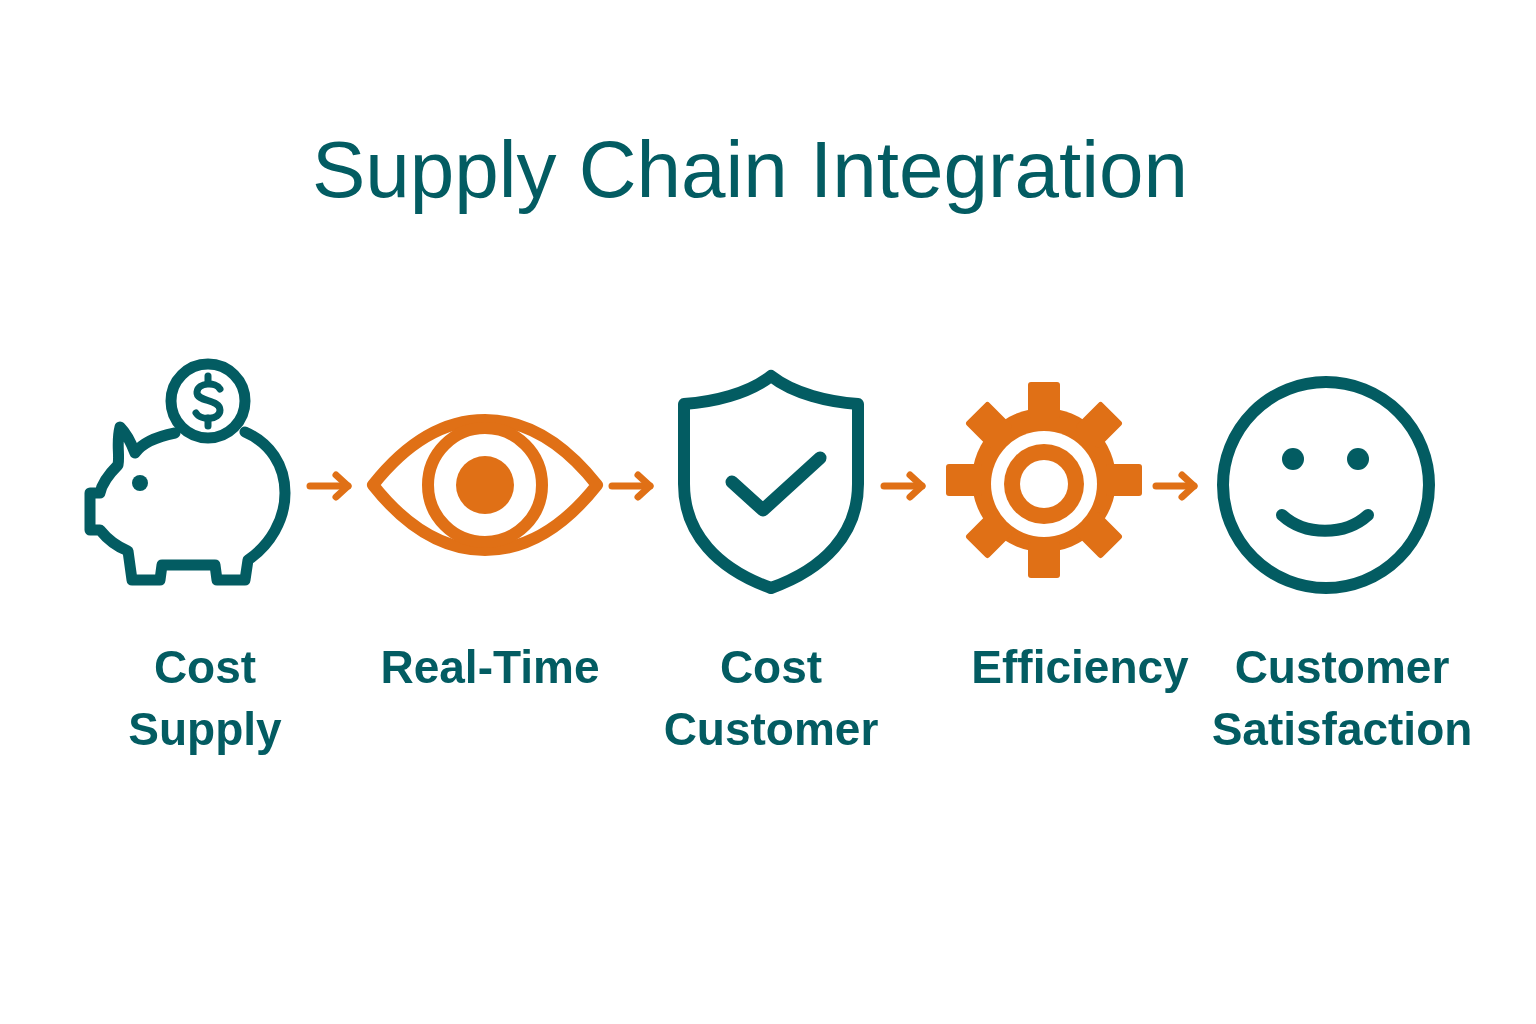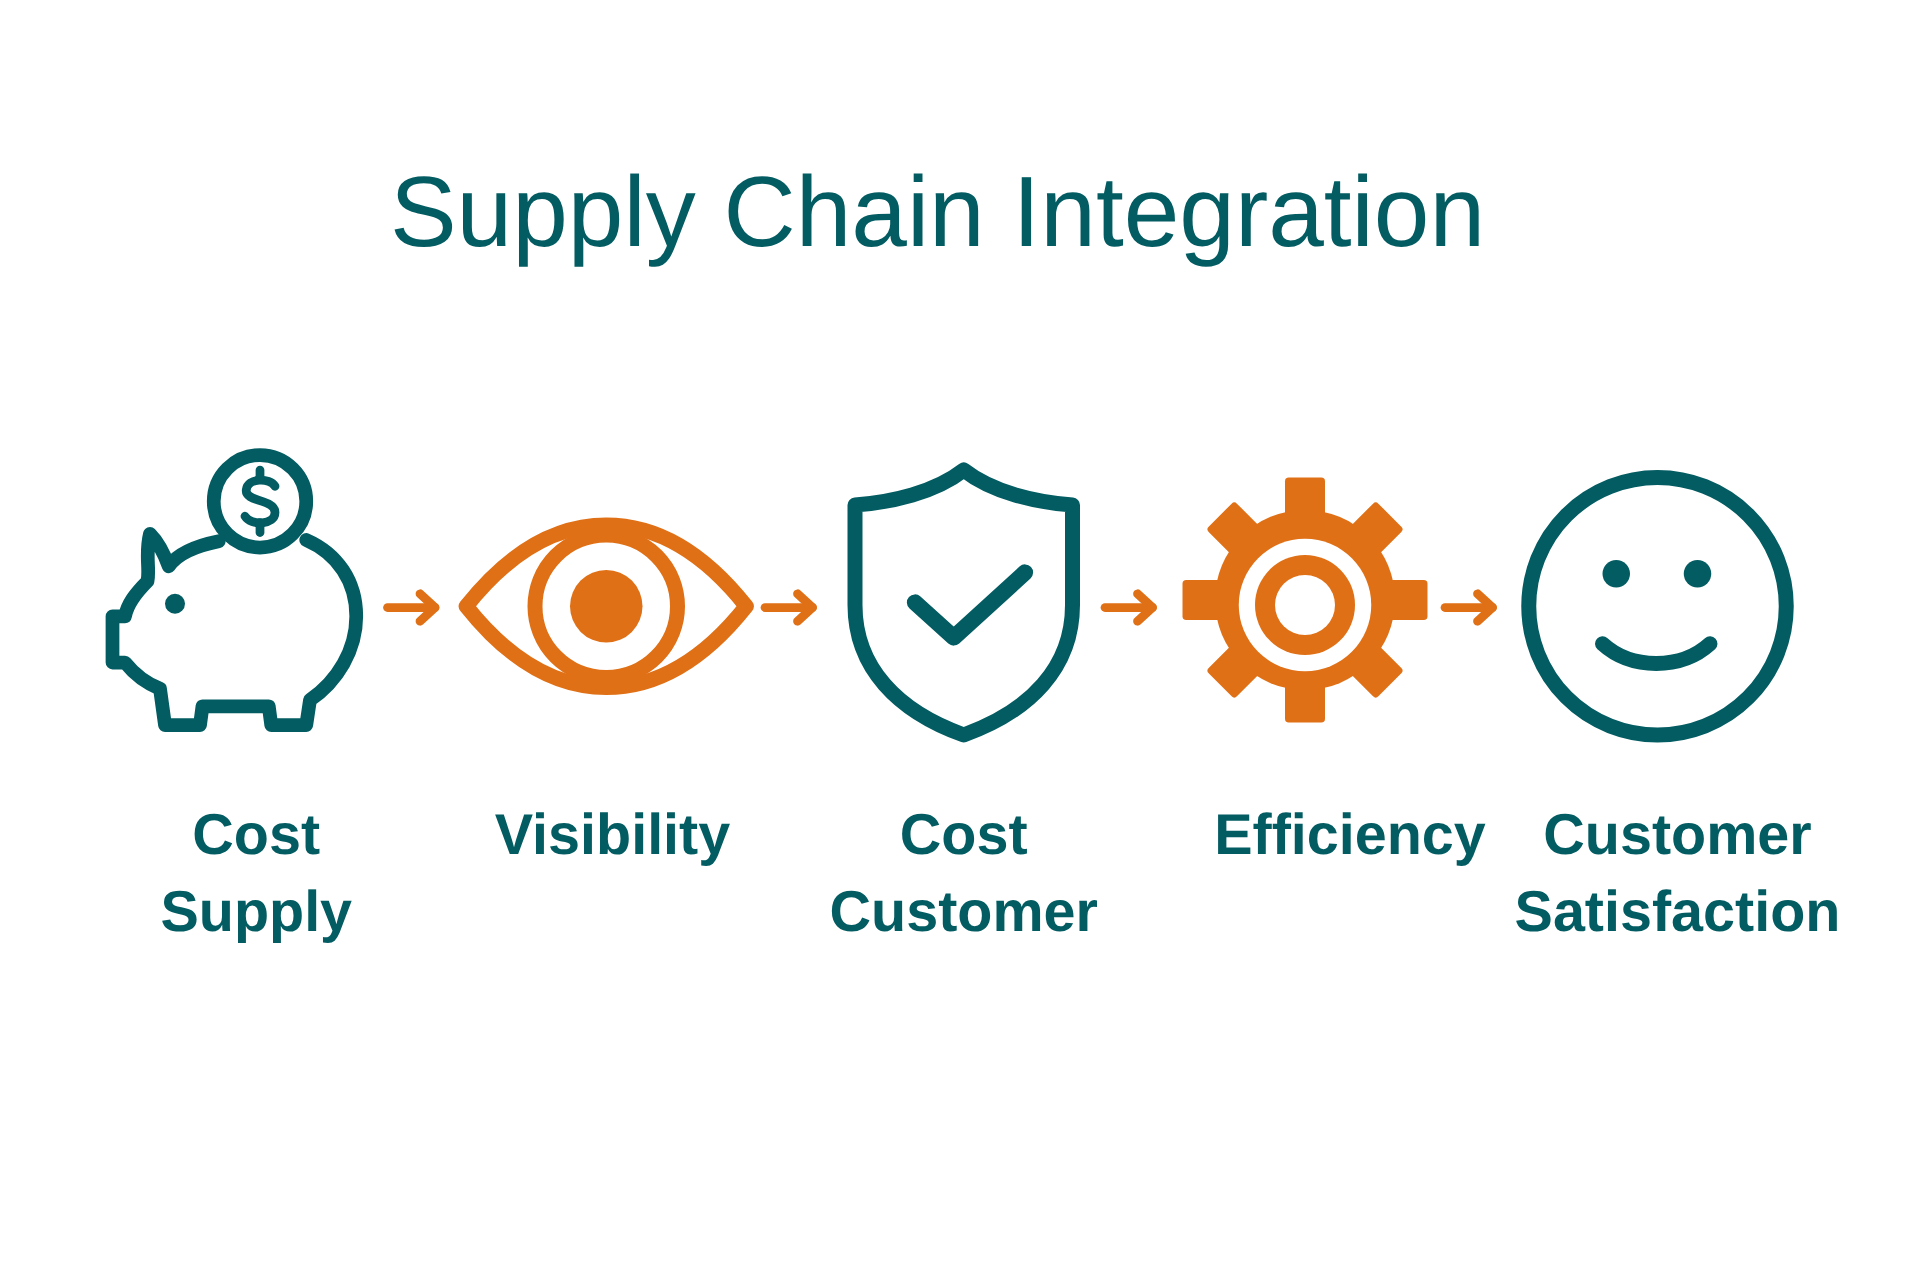--- a/index.html
+++ b/index.html
@@ -154,21 +154,21 @@
   <circle cx="148" cy="85" r="11" fill="#035c62"></circle>
   <path d="M 72 141 C 95 162, 135 162, 158 141" fill="none" stroke="#035c62" stroke-width="12" stroke-linecap="round"></path>
 </svg>
 
 <div class="label" style="left:80px; top:636px; width:250px;">
   <div>Cost</div>
   <div>Supply</div>
 </div>
 
 <div class="label" style="left:355px; top:636px; width:270px;">
-  <div>Visibility</div>
+  <div>Real-Time</div>
 </div>
 
 <div class="label" style="left:640px; top:636px; width:262px;">
   <div>Cost</div>
   <div>Customer</div>
 </div>
 
 <div class="label" style="left:955px; top:636px; width:250px;">
   <div>Efficiency</div>
   <div></div>

